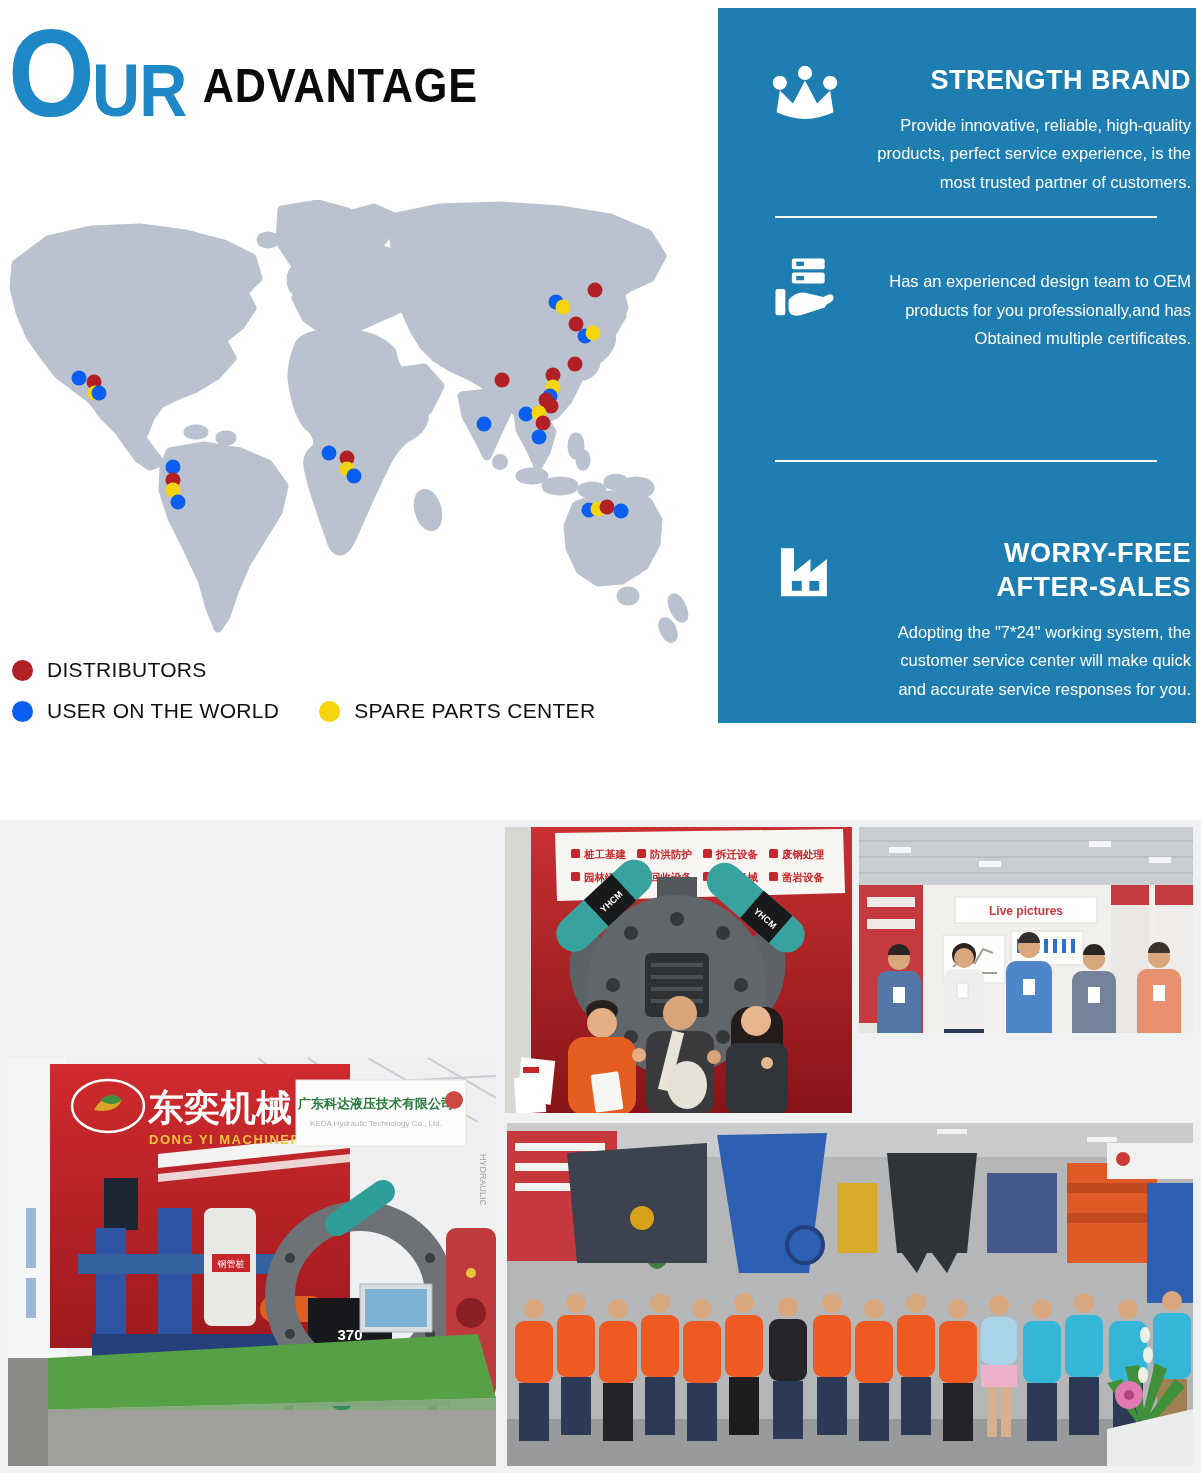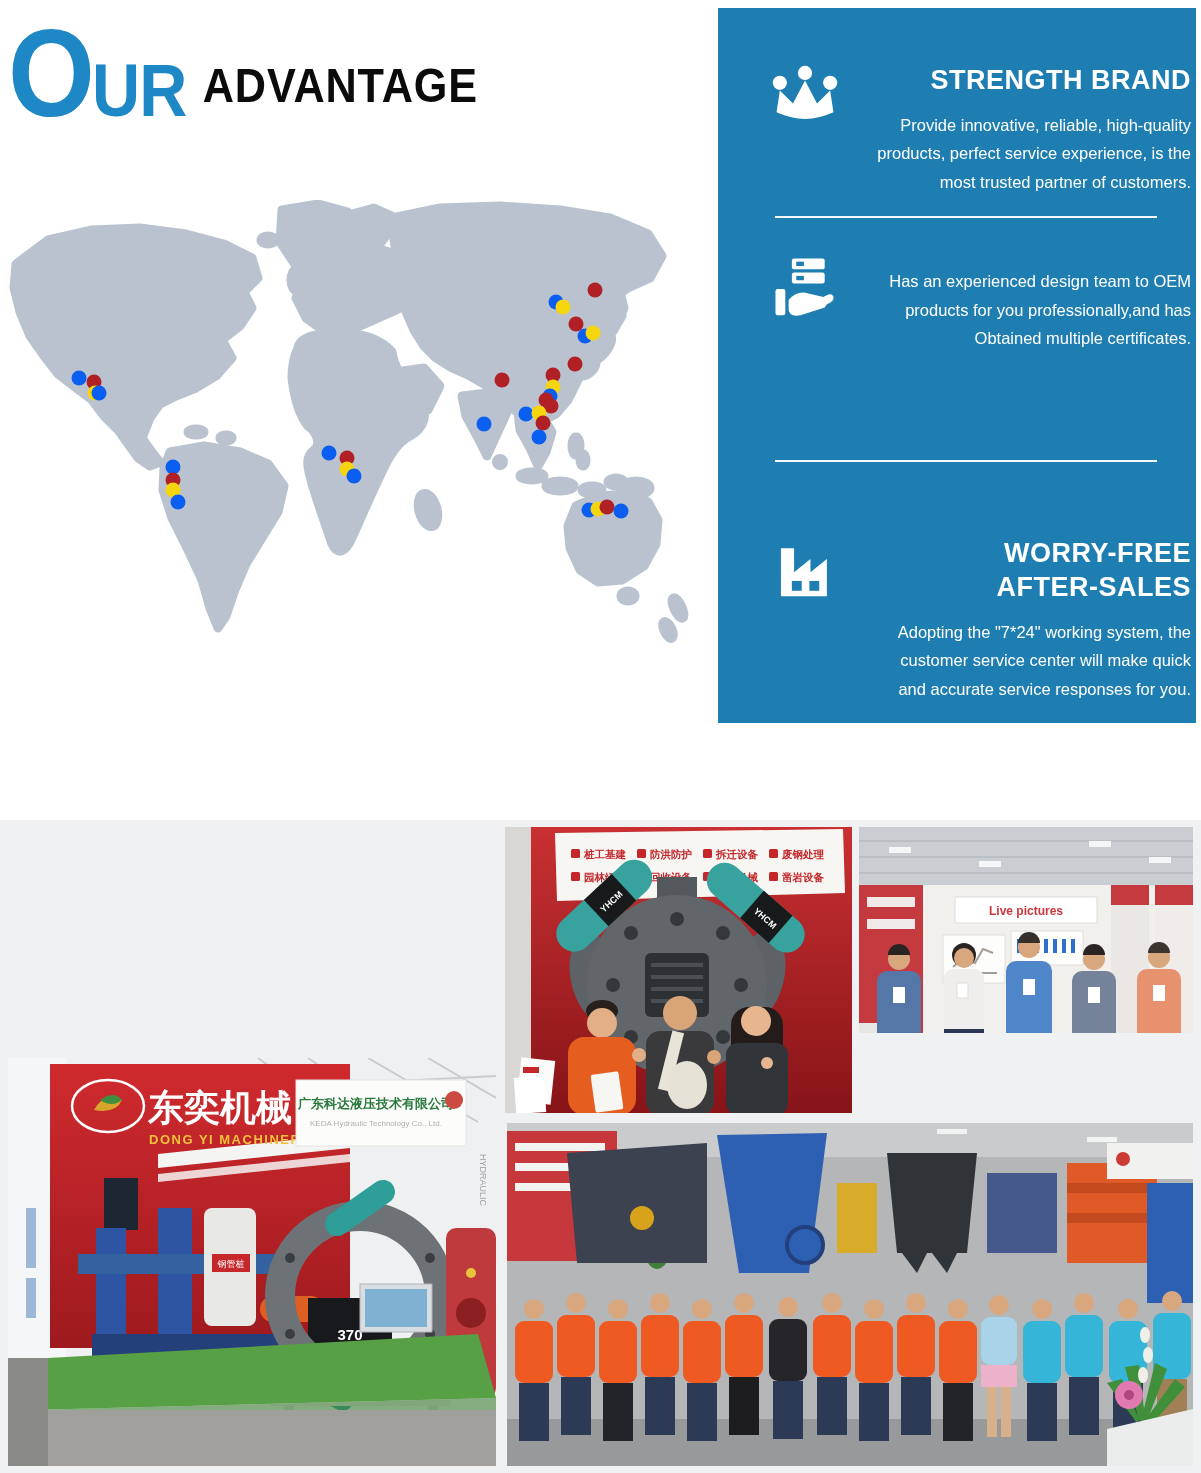--- a/index.html
+++ b/index.html
@@ -143,20 +143,38 @@
         <circle cx="543" cy="223" r="7.5" fill="#b02025"></circle>
         <circle cx="484" cy="224" r="7.5" fill="#0a5ef0"></circle>
         <circle cx="539" cy="237" r="7.5" fill="#0a5ef0"></circle>
         <circle cx="589" cy="310" r="7.5" fill="#0a5ef0"></circle>
         <circle cx="598" cy="309" r="7.5" fill="#f5d60e"></circle>
         <circle cx="607" cy="307" r="7.5" fill="#b02025"></circle>
         <circle cx="621" cy="311" r="7.5" fill="#0a5ef0"></circle>
       </g>
   </svg>
 
+  <div class="legend">
+    <div class="legend-row">
+      <div class="legend-item">
+        <span class="legend-dot dot-d"></span>
+        <span class="legend-label">DISTRIBUTORS</span>
+      </div>
+    </div>
+    <div class="legend-row">
+      <div class="legend-item">
+        <span class="legend-dot dot-u"></span>
+        <span class="legend-label">USER ON THE WORLD</span>
+      </div>
+      <div class="legend-item">
+        <span class="legend-dot dot-s"></span>
+        <span class="legend-label">SPARE PARTS CENTER</span>
+      </div>
+    </div>
+  </div>
 
   <div class="adv-panel">
 
     <div class="adv-item" style="top:54px;">
       <div class="icon">
         <svg width="70" height="70" viewBox="0 0 64 64">
           <circle cx="9" cy="19" r="6.5" fill="#fff"></circle>
             <circle cx="32" cy="10" r="6.5" fill="#fff"></circle>
           <circle cx="55" cy="19" r="6.5" fill="#fff"></circle>
           <path d="M9 26 L21 38 L32 17 L43 38 L55 26 L58 46 Q32 58 6 46 Z" fill="#fff"></path>

